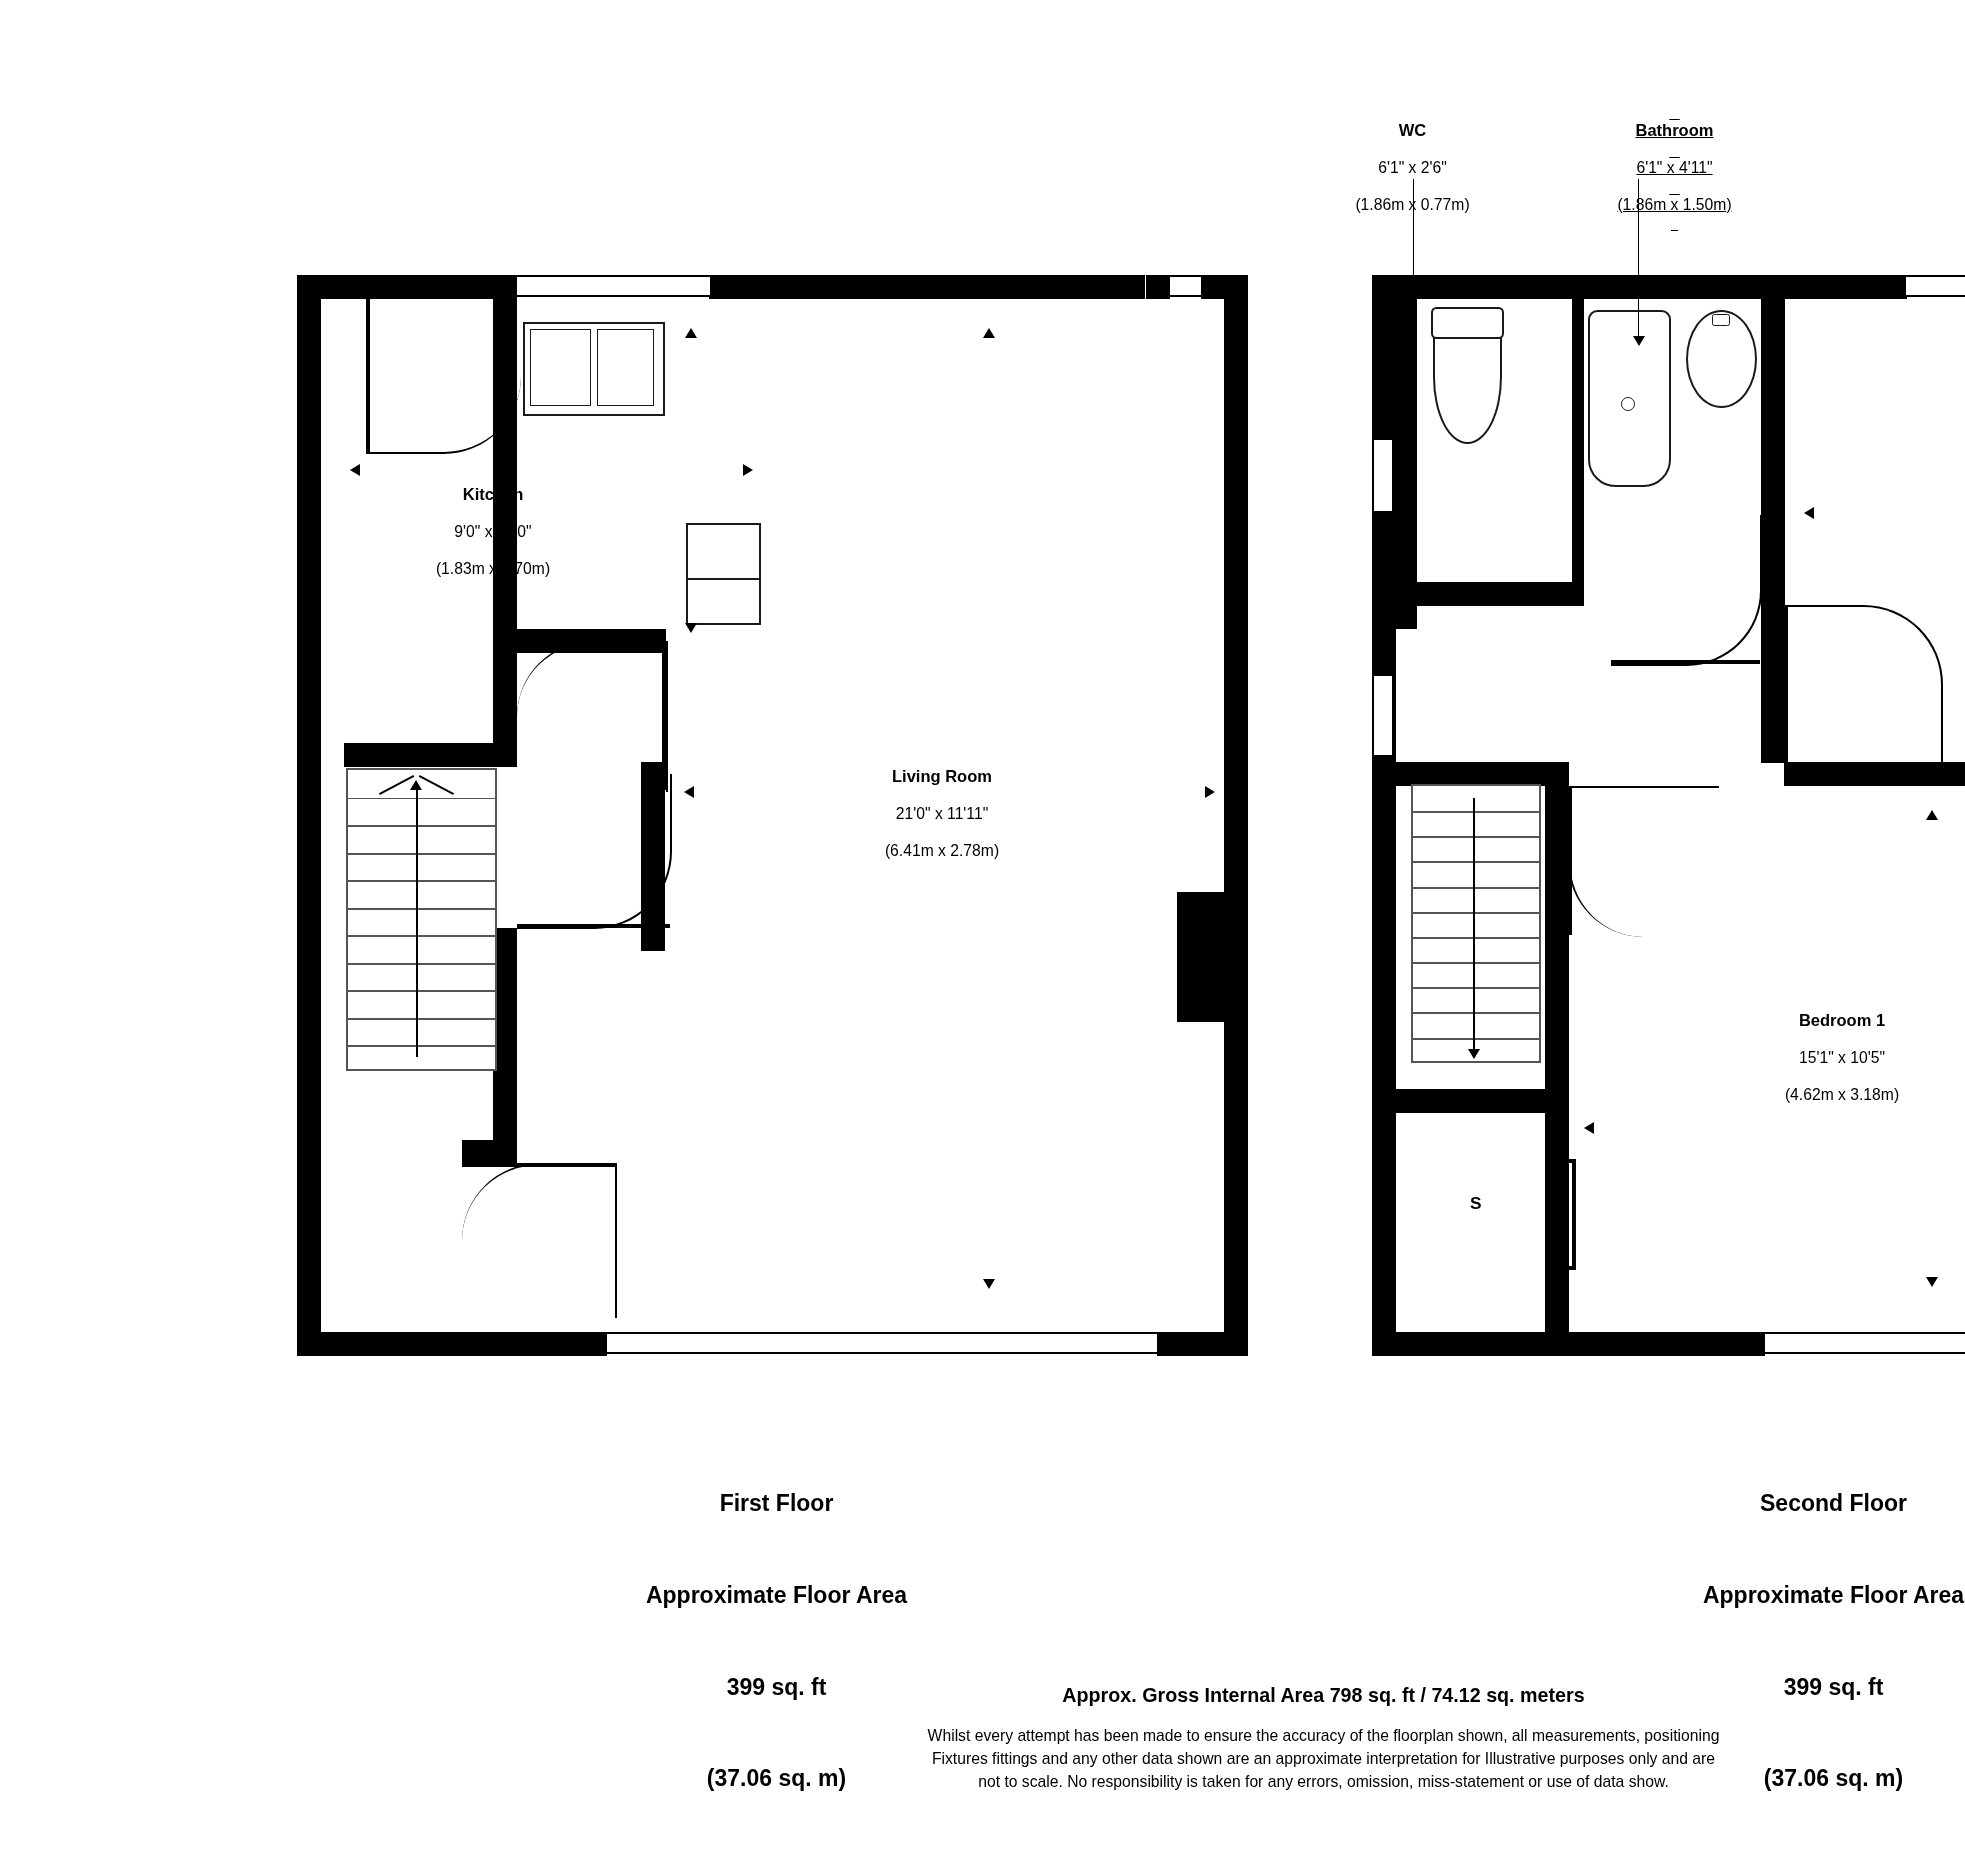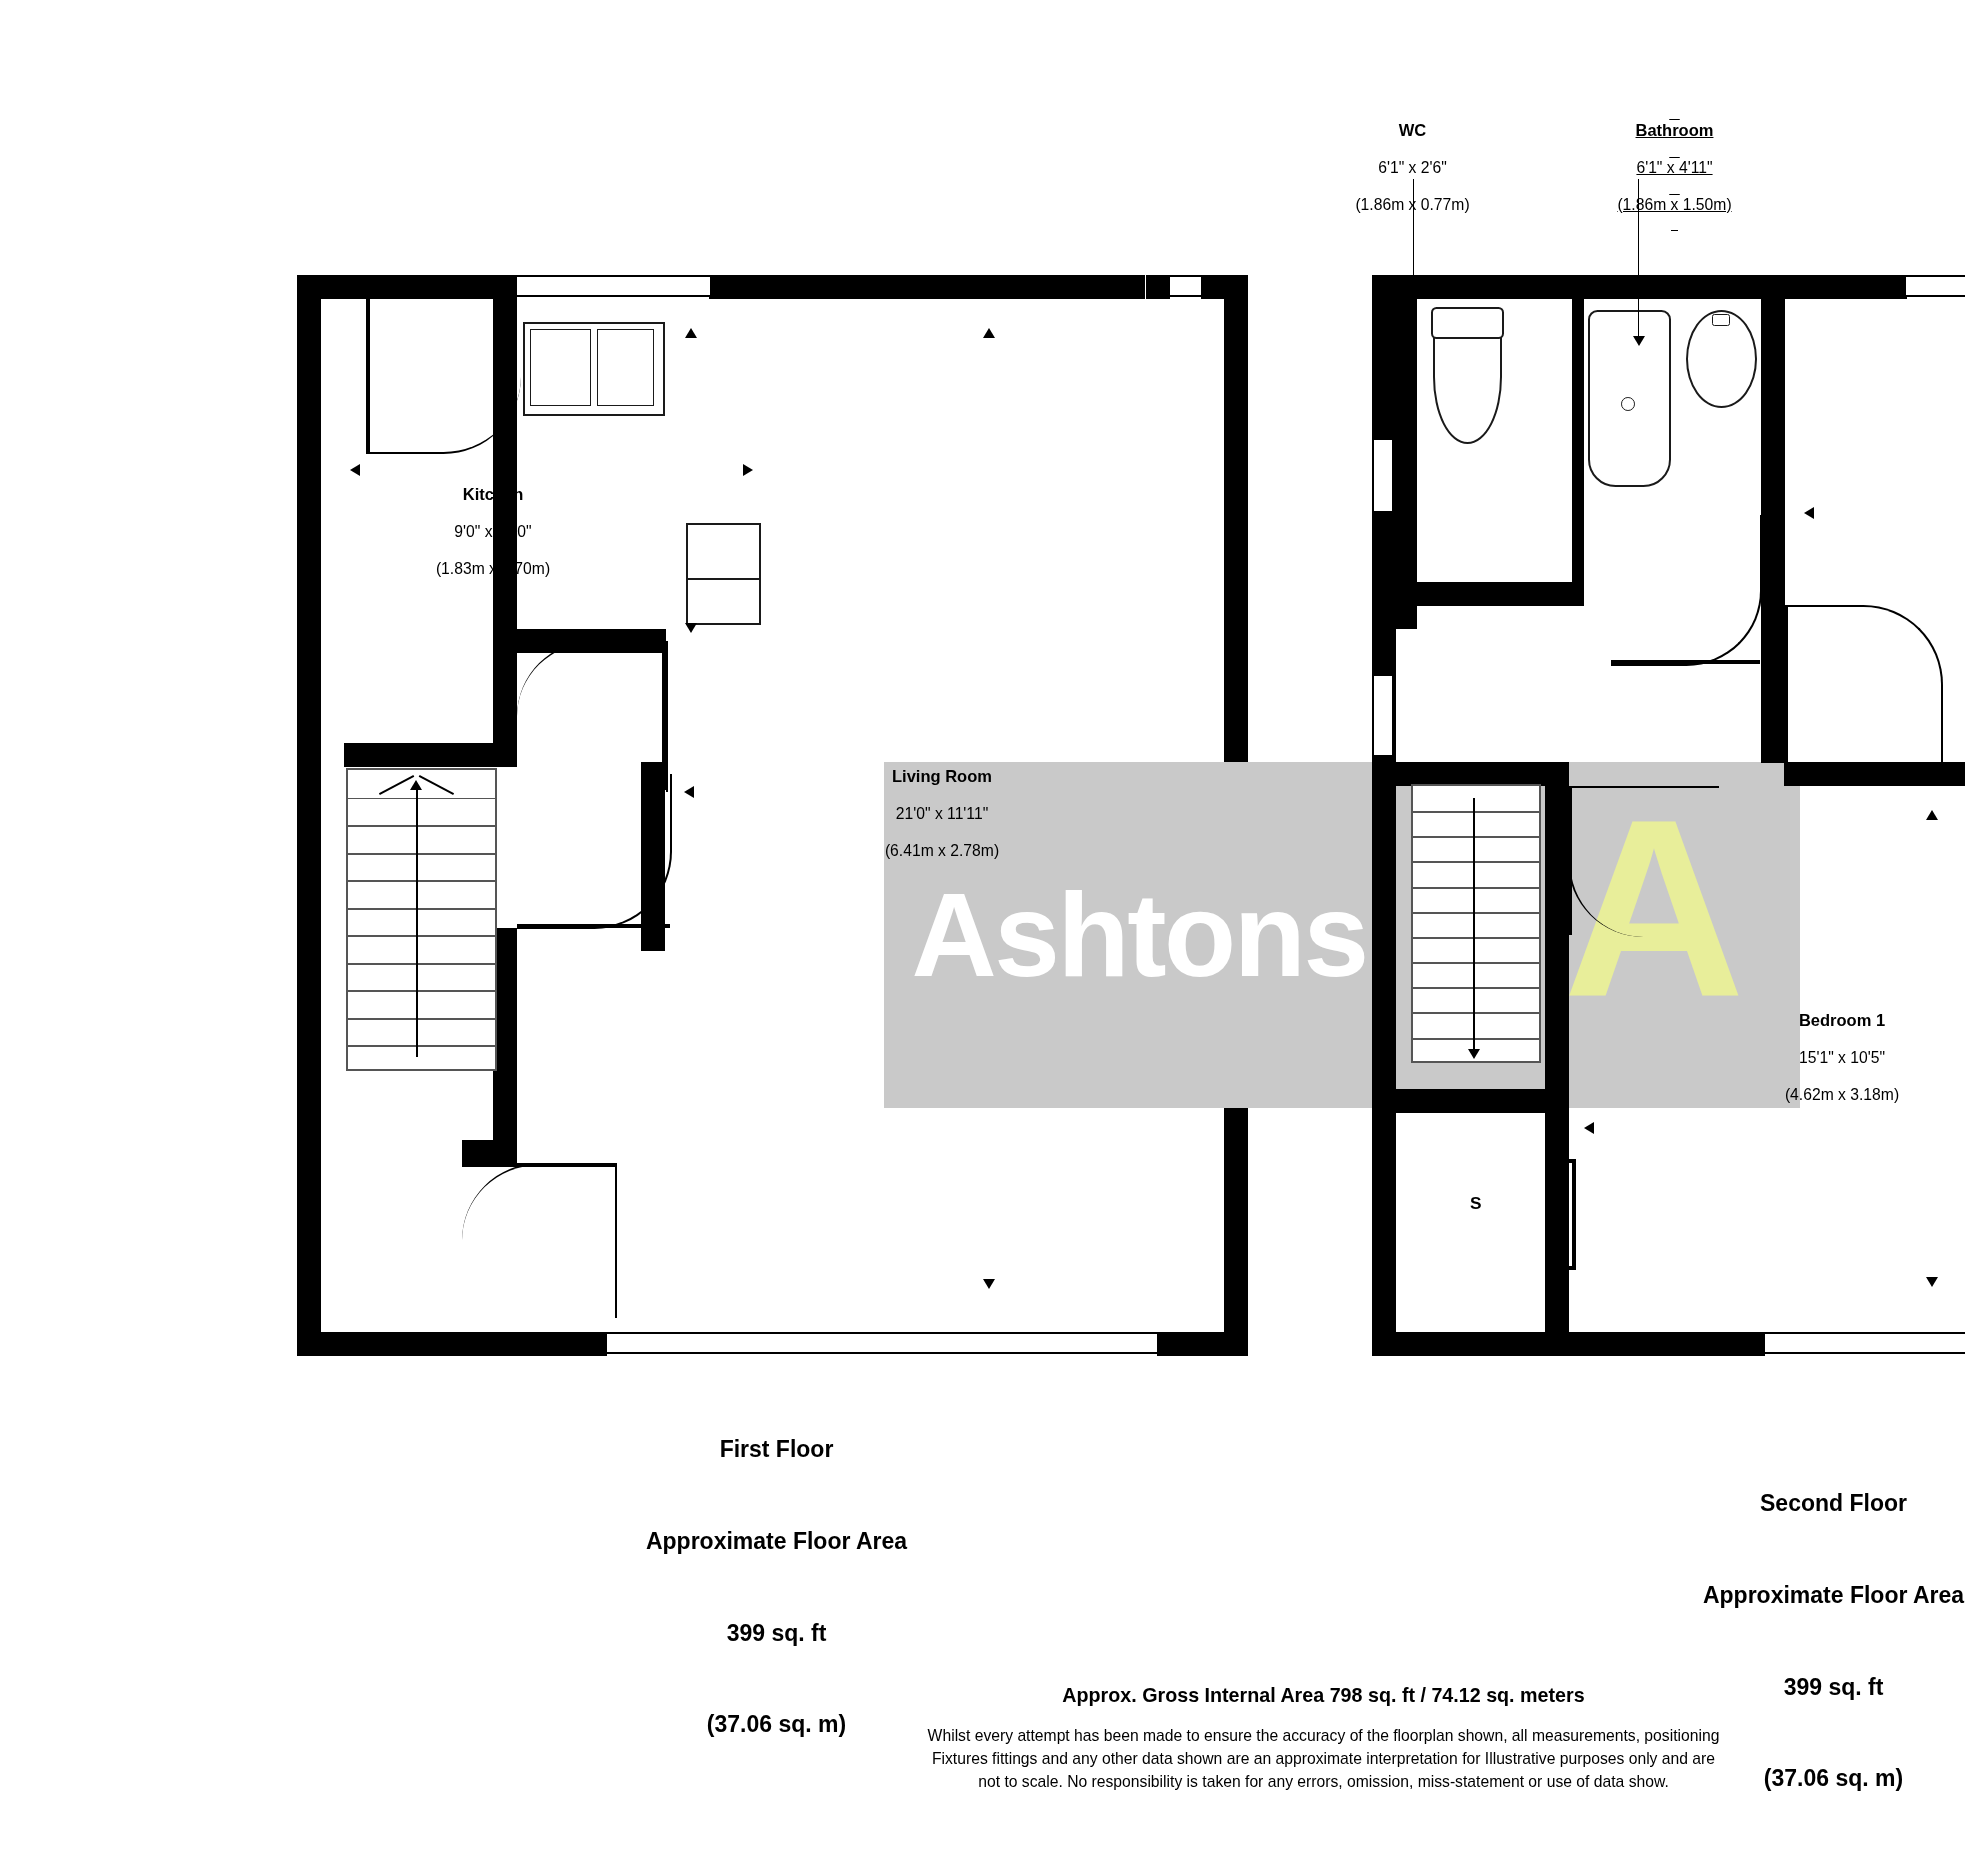--- a/index.html
+++ b/index.html
@@ -241,24 +241,20 @@
       <div class="d2">(1.83m x 2.70m)</div>
     </div>
 
     <div class="label" style="left:759px; top:750px; width:366px; z-index:5;">
       <div class="nm">Living Room</div>
       <div class="d1">21'0" x 11'11"</div>
       <div class="d2">(6.41m x 2.78m)</div>
     </div>
   </div>
 
-  <div id="watermark">
-    <div class="wm-text">Ashtons</div>
-    <div class="wm-a">A</div>
-  </div>
 
   <div>
 
     <div class="wall" style="left:1372px; top:275px; width:55px; height:23.6px;"></div>
     <div class="wall" style="left:1427px; top:275px; width:460px; height:23.6px;"></div>
     <div class="wall" style="left:1887px; top:275px; width:19.7px; height:23.6px;"></div>
     <div class="win" style="left:1906px; top:275px; width:314px; height:18px;"></div>
 
     <div class="wall" style="left:1372px; top:275px; width:23.6px; height:1081px;"></div>
 
@@ -345,21 +341,21 @@
       <div class="d2">(3.35m x 3.34m)</div>
     </div>
 
     <div class="label" style="left:1663px; top:994px; width:358px;">
       <div class="nm">Bedroom 1</div>
       <div class="d1">15'1" x 10'5"</div>
       <div class="d2">(4.62m x 3.18m)</div>
     </div>
   </div>
 
-  <div class="caption" style="left:472px; top:1373px; width:609px;">
+  <div class="caption" style="left:472px; top:1427px; width:609px;">
     <div>First Floor</div>
     <div>Approximate Floor Area</div>
     <div>399 sq. ft</div>
     <div>(37.06 sq. m)</div>
   </div>
 
   <div class="caption" style="left:1529px; top:1427px; width:609px;">
     <div>Second Floor</div>
     <div>Approximate Floor Area</div>
     <div>399 sq. ft</div>

